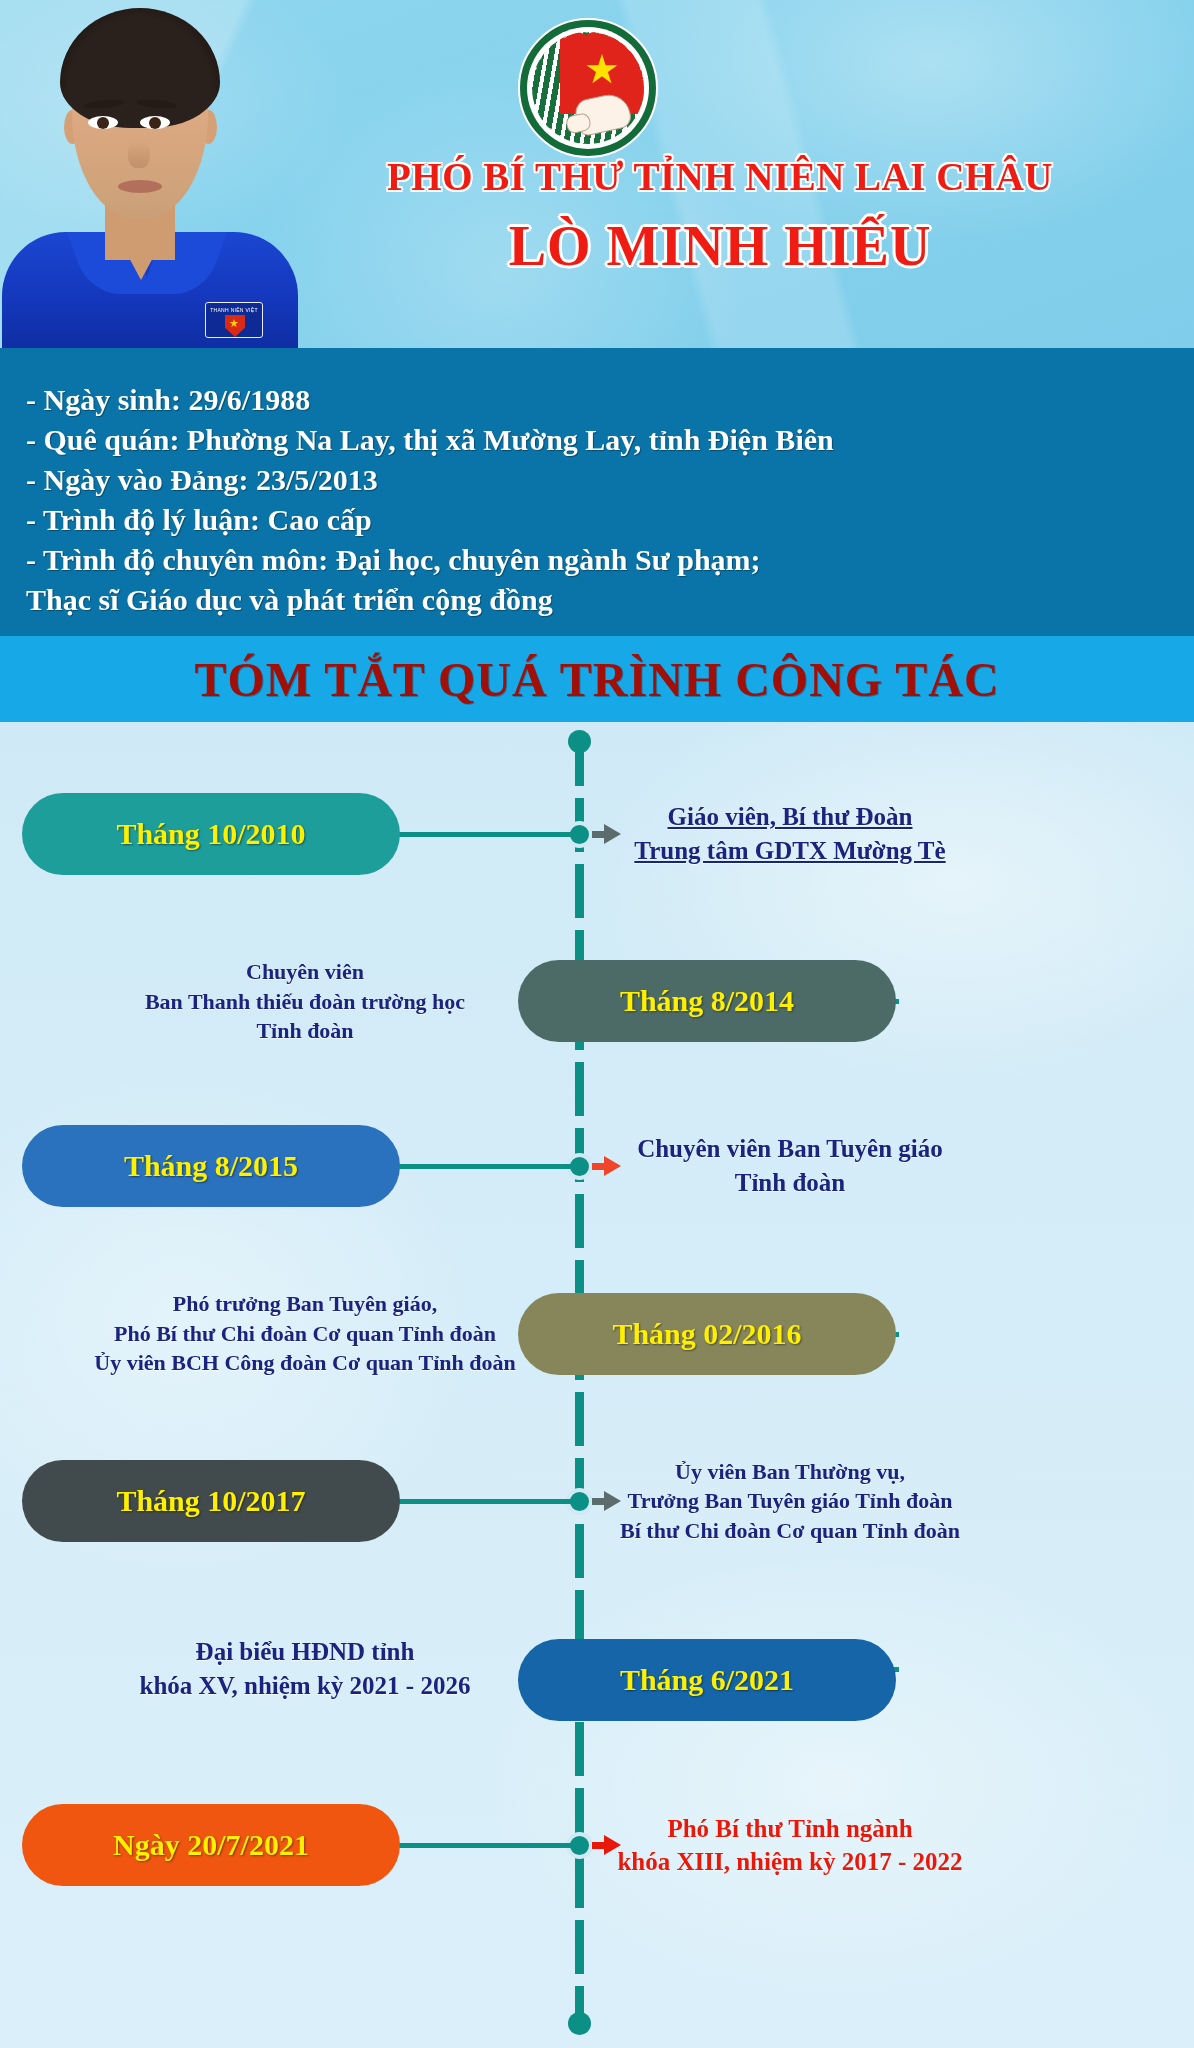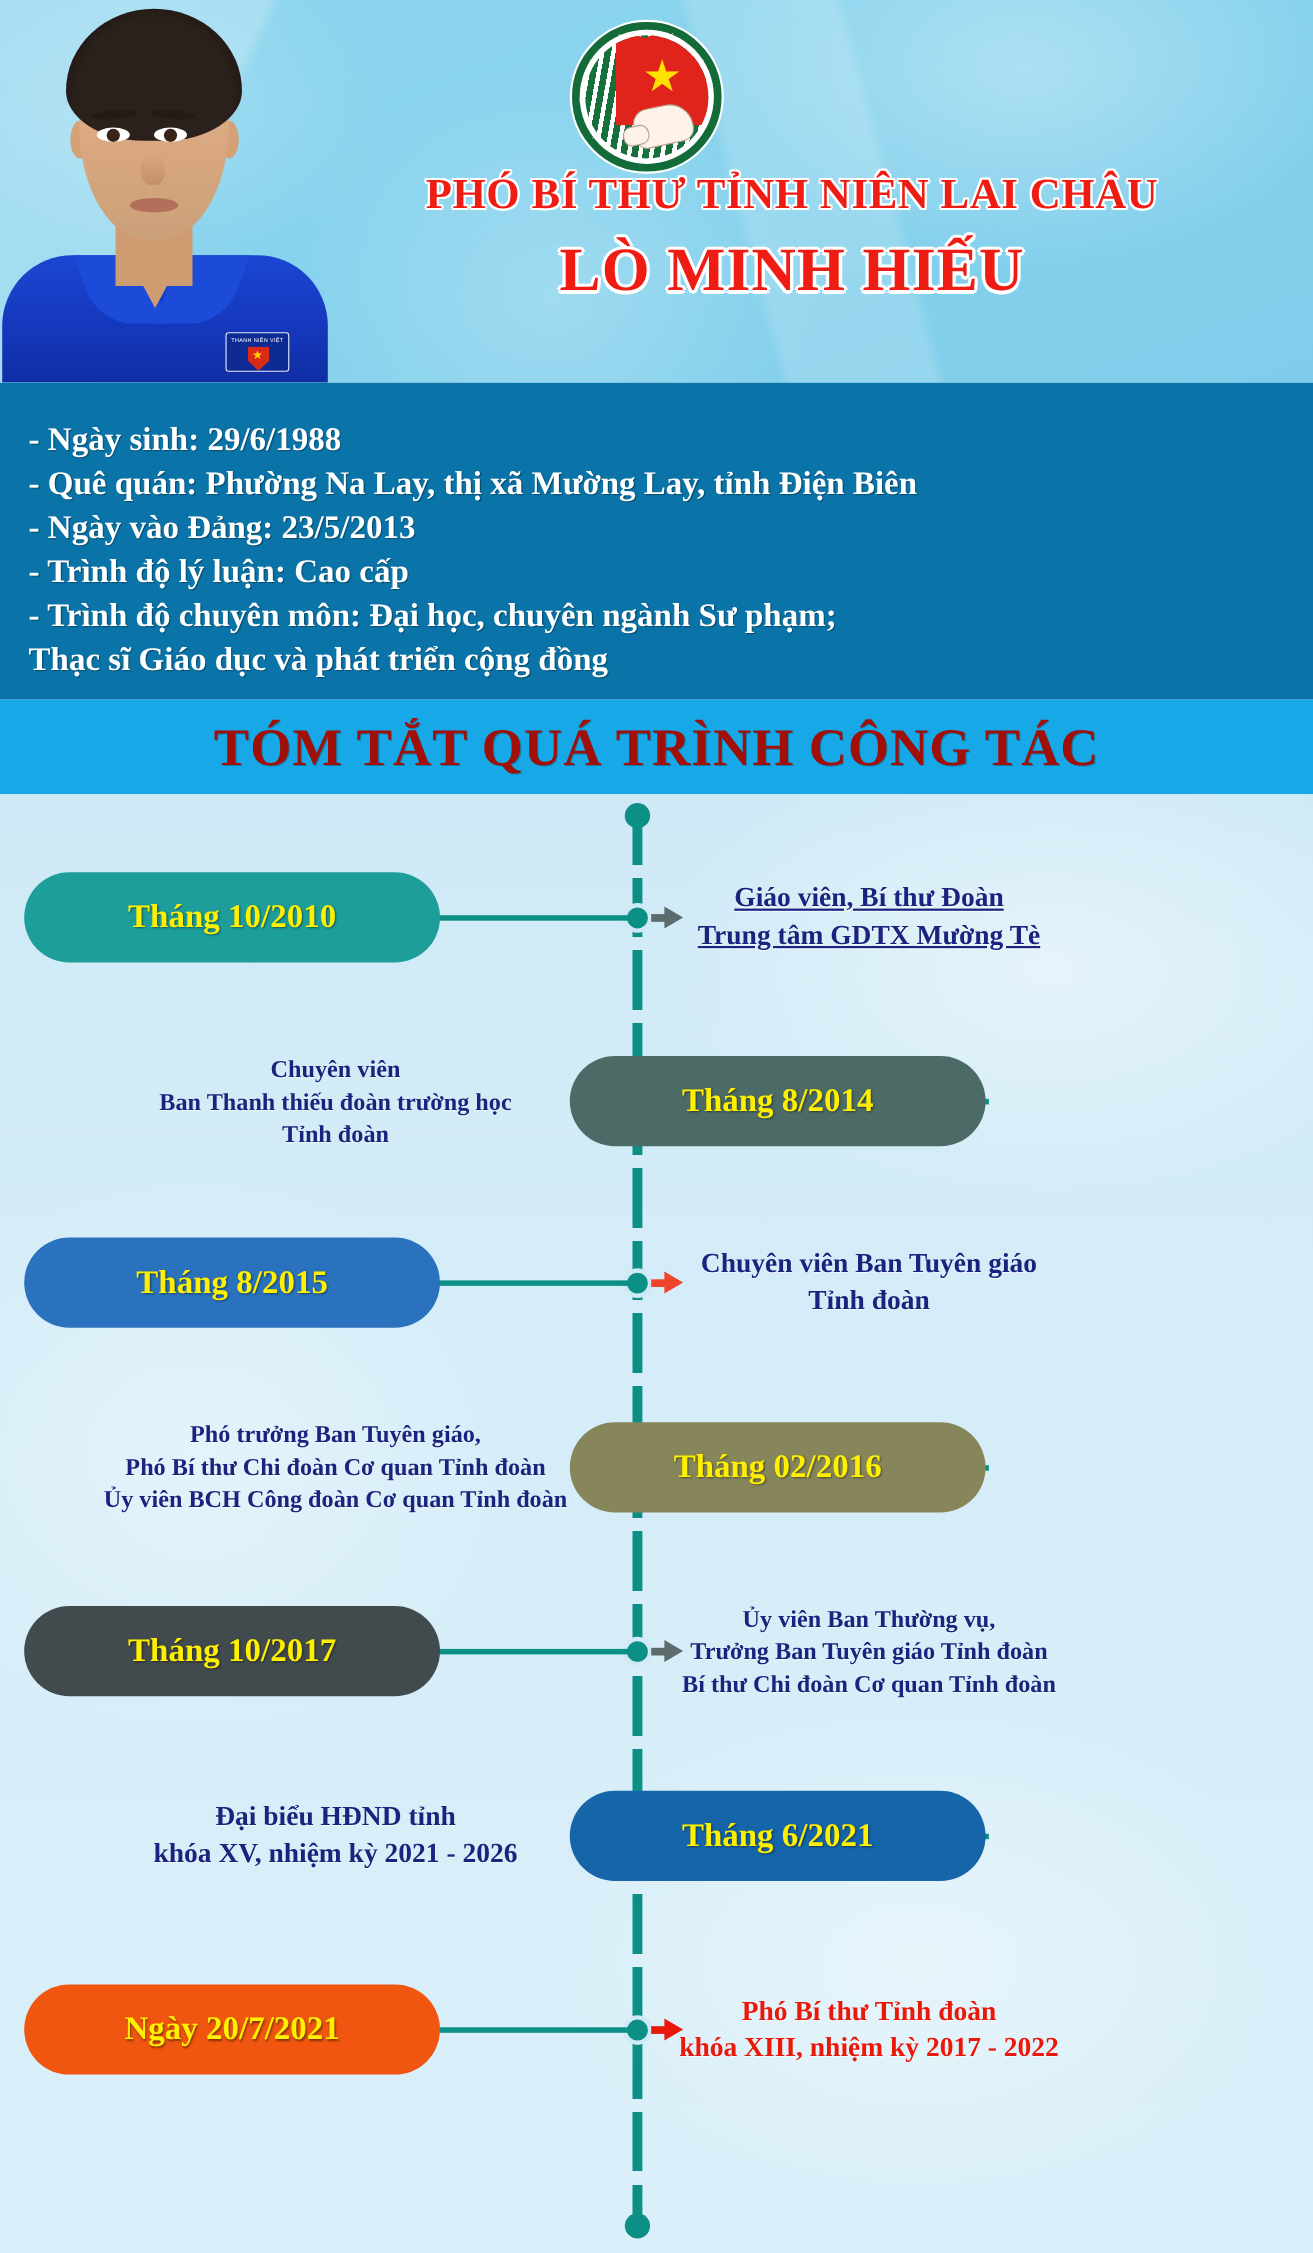--- a/index.html
+++ b/index.html
@@ -359,31 +359,31 @@
           <div>Ủy viên Ban Thường vụ,</div>
           <div>Trưởng Ban Tuyên giáo Tỉnh đoàn</div>
           <div>Bí thư Chi đoàn Cơ quan Tỉnh đoàn</div>
         </div>
       </div>
       <div class="row" style="top: 946.68px;">
         <div class="node" style="background: rgb(12, 143, 133);"></div>
         <div class="connector right" style="background: rgb(12, 143, 133); left: 618px; right: 295px;"></div>
         <div style="position: absolute; top: -3px; width: 14px; height: 7px; background: rgb(92, 107, 107); left: 588px;"></div>
         <div style="position: absolute; top: -10px; width: 0px; height: 0px; border-top: 10px solid transparent; border-bottom: 10px solid transparent; left: 571px; border-right: 17px solid rgb(92, 107, 107);"></div>
-        <div class="pill right" style="background: rgb(21, 101, 168);">Tháng 6/2021</div>
+        <div class="pill right" style="background: rgb(21, 101, 168); margin-top: 11px;">Tháng 6/2021</div>
         <div class="desc left" style="color: rgb(26, 35, 126); top: -33.5px;">
           <div>Đại biểu HĐND tỉnh</div>
           <div>khóa XV, nhiệm kỳ 2021 - 2026</div>
         </div>
       </div>
       <div class="row" style="top: 1123.08px;">
         <div class="node" style="background: rgb(12, 143, 133);"></div>
         <div class="connector left" style="background: rgb(12, 143, 133); right: 618px; left: 395px;"></div>
         <div style="position: absolute; top: -3px; width: 14px; height: 7px; background: rgb(232, 24, 11); left: 592px;"></div>
         <div style="position: absolute; top: -10px; width: 0px; height: 0px; border-top: 10px solid transparent; border-bottom: 10px solid transparent; left: 604px; border-left: 17px solid rgb(232, 24, 11);"></div>
         <div class="pill left" style="background: rgb(240, 86, 15);">Ngày 20/7/2021</div>
         <div class="desc right" style="color: rgb(232, 24, 11); top: -33.5px;">
-          <div>Phó Bí thư Tỉnh đoàn</div>
+          <div>Phó Bí thư Tỉnh ngành</div>
           <div>khóa XIII, nhiệm kỳ 2017 - 2022</div>
         </div>
       </div>
     </div>
 </div>
 
 </body></html>

